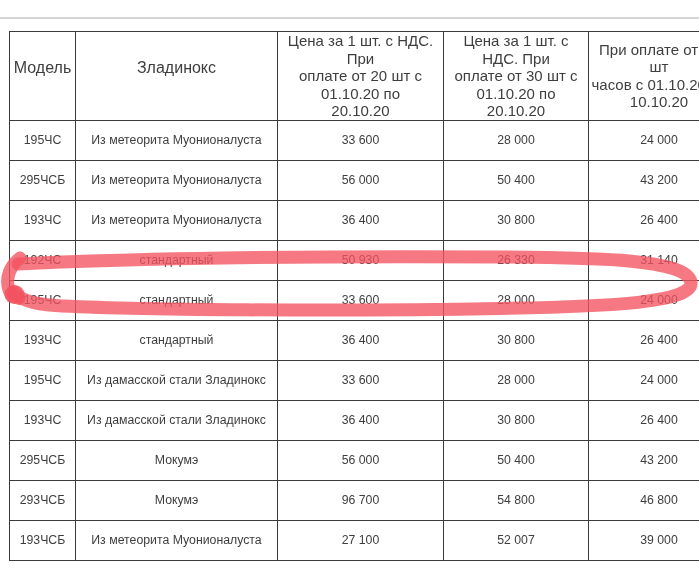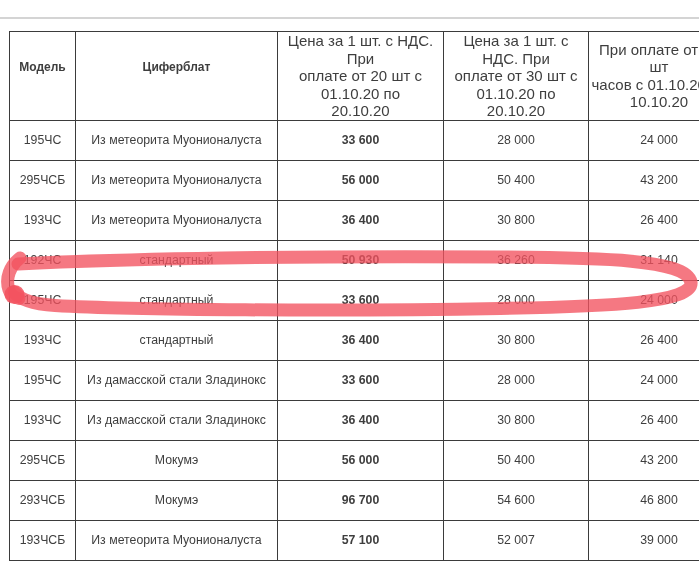--- a/index.html
+++ b/index.html
@@ -30,26 +30,26 @@
     padding:0 2px;
     overflow:hidden;
   }
   .price-table thead tr{height:71px;}
   .price-table tbody tr{height:40px;}
   .price-table th{
     font-weight:400;font-size:15px;line-height:17.5px;
     white-space:pre-line;
   }
   .price-table th.col0,.price-table th.col1{
-    white-space:nowrap;font-size:12px;padding-bottom:16px;font-weight:bold;
+    white-space:nowrap;font-size:16px;padding-bottom:16px;
   }
   .price-table td{font-size:12.3px;white-space:nowrap;margin-top:28px;}
   .col0{width:61px;}
   .col1{width:197px;}
-  .col2{width:161px;font-weight:bold;}
+  .col2{width:161px;}
   .col3{width:140px;}
   .col4{width:136px;}
   .marker-overlay{
     position:absolute;left:0;top:0;width:699px;height:575px;
     pointer-events:none;
   }
   .marker-stroke{
     fill:none;
     stroke:var(--marker-color);
     stroke-width:13;
@@ -64,21 +64,21 @@
 </style>
 </head>
 <body>
 
 <div class="top-divider"></div>
 
 <table class="price-table">
   <thead>
     <tr id="header-row">
         <th class="col0">Модель</th>
-        <th class="col1">Циферблат</th>
+        <th class="col1">Зладинокс</th>
         <th class="col2">Цена за 1 шт. с НДС. При
 оплате от 20 шт с 01.10.20 по
 20.10.20</th>
         <th class="col3">Цена за 1 шт. с НДС. При
 оплате от 30 шт с
 01.10.20 по 20.10.20</th>
         <th class="col4">При оплате от 50 шт
 часов с 01.10.20 по
 10.10.20</th>
       </tr>
@@ -102,21 +102,21 @@
         <td class="col0">193ЧС</td>
         <td class="col1">Из метеорита Муонионалуста</td>
         <td class="col2">36 400</td>
         <td class="col3">30 800</td>
         <td class="col4">26 400</td>
       </tr>
       <tr>
         <td class="col0">192ЧС</td>
         <td class="col1">стандартный</td>
         <td class="col2">50 930</td>
-        <td class="col3">36 260</td>
+        <td class="col3">26 330</td>
         <td class="col4">31 140</td>
       </tr>
       <tr>
         <td class="col0">195ЧС</td>
         <td class="col1">стандартный</td>
         <td class="col2">33 600</td>
         <td class="col3">28 000</td>
         <td class="col4">24 000</td>
       </tr>
       <tr>
@@ -144,27 +144,27 @@
         <td class="col0">295ЧСБ</td>
         <td class="col1">Мокумэ</td>
         <td class="col2">56 000</td>
         <td class="col3">50 400</td>
         <td class="col4">43 200</td>
       </tr>
       <tr>
         <td class="col0">293ЧСБ</td>
         <td class="col1">Мокумэ</td>
         <td class="col2">96 700</td>
-        <td class="col3">54 600</td>
+        <td class="col3">54 800</td>
         <td class="col4">46 800</td>
       </tr>
       <tr>
         <td class="col0">193ЧСБ</td>
         <td class="col1">Из метеорита Муонионалуста</td>
-        <td class="col2">57 100</td>
+        <td class="col2">27 100</td>
         <td class="col3">52 007</td>
         <td class="col4">39 000</td>
       </tr>
     </tbody>
 </table>
 
 <svg class="marker-overlay" viewBox="0 0 699 575" xmlns="http://www.w3.org/2000/svg" aria-hidden="true">
   <path class="marker-stroke" d="M 18 264
            C 120 259, 300 255.5, 500 257
            C 600 257.8, 686 259, 691 282

